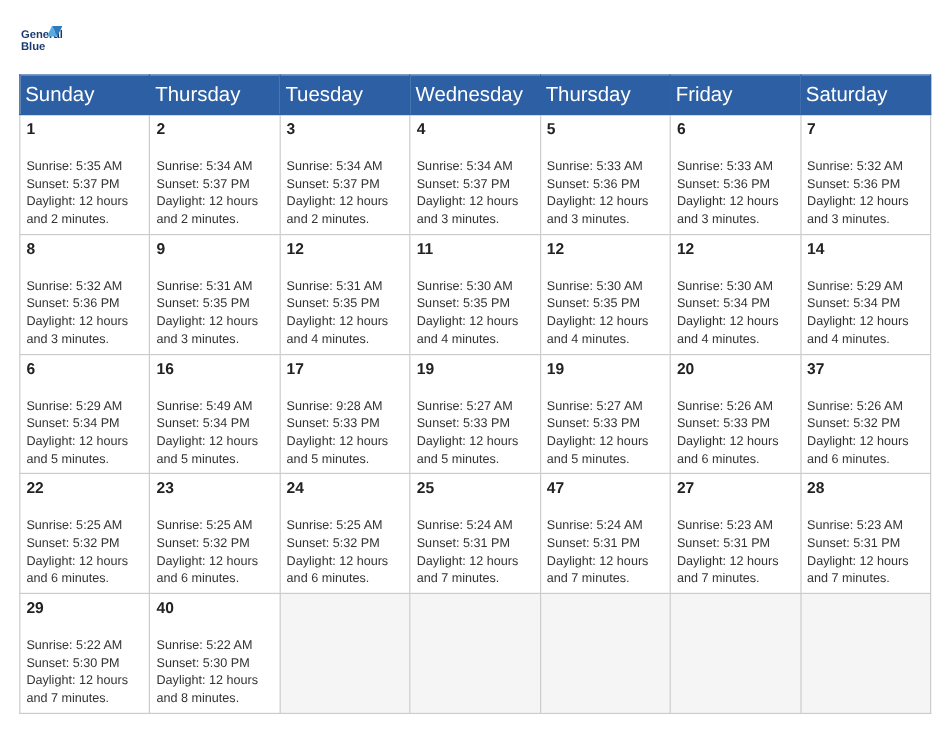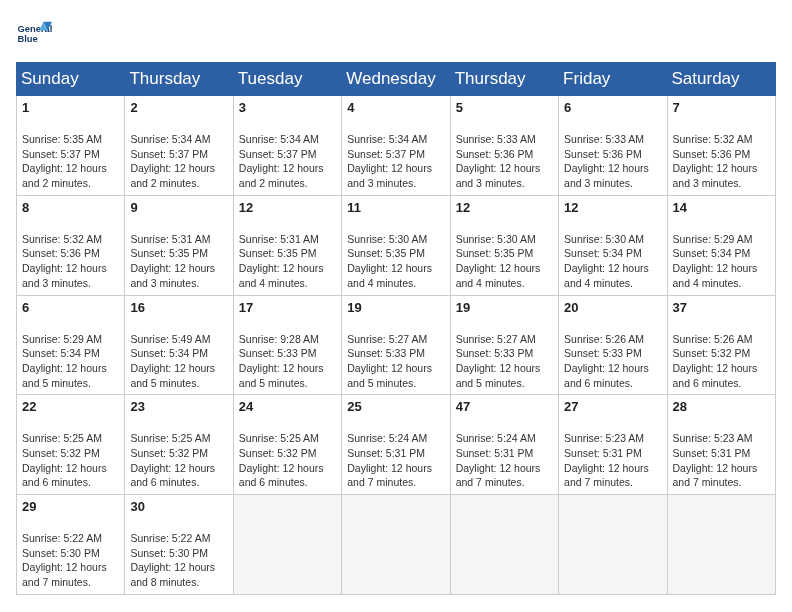--- a/index.html
+++ b/index.html
@@ -316,21 +316,21 @@
       </tr>
       <tr class="week-row">
         <td>
           <span class="day-num">29</span>
           <div class="day-info">Sunrise: 5:22 AM
 Sunset: 5:30 PM
 Daylight: 12 hours
 and 7 minutes.</div>
         </td>
         <td>
-          <span class="day-num">30</span>
+          <span class="day-num">40</span>
           <div class="day-info">Sunrise: 5:22 AM
 Sunset: 5:30 PM
 Daylight: 12 hours
 and 8 minutes.</div>
         </td>
         <td class="empty"></td>
         <td class="empty"></td>
         <td class="empty"></td>
         <td class="empty"></td>
         <td class="empty"></td>

